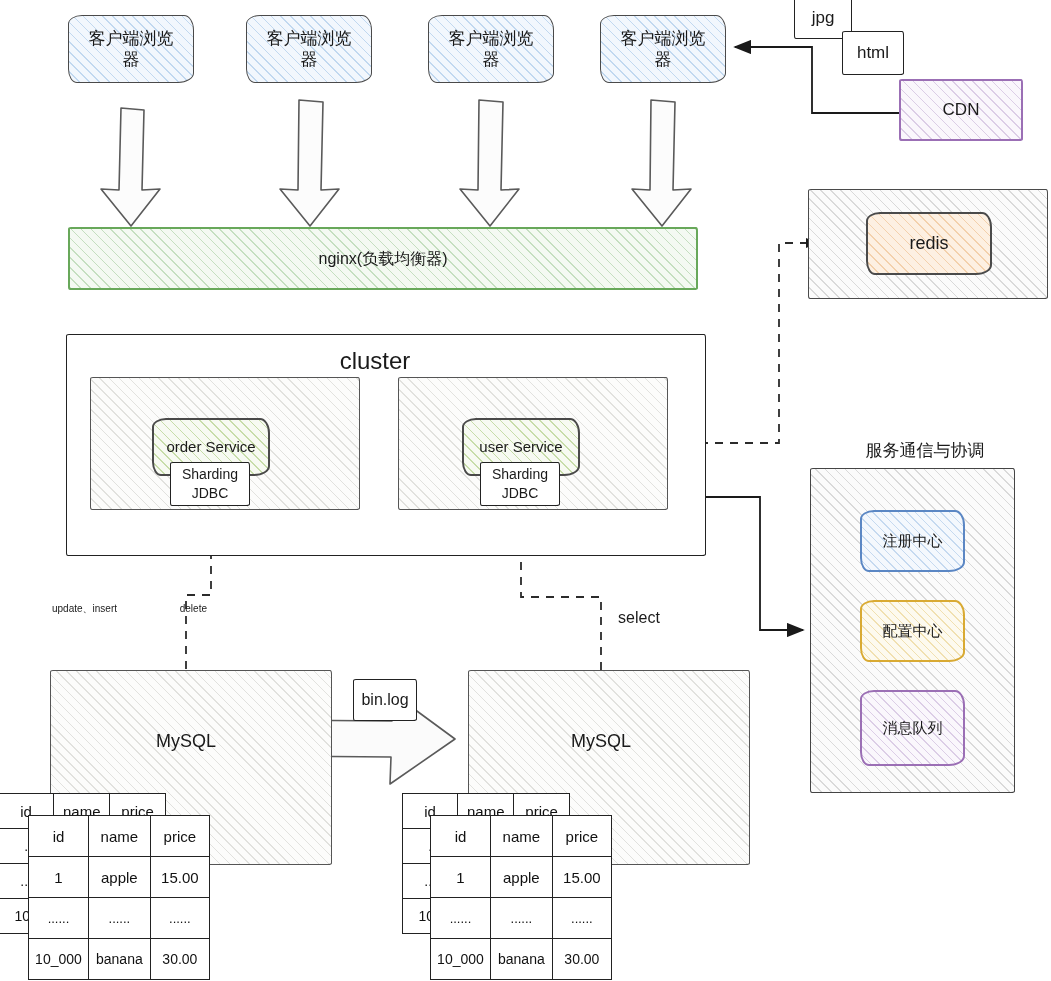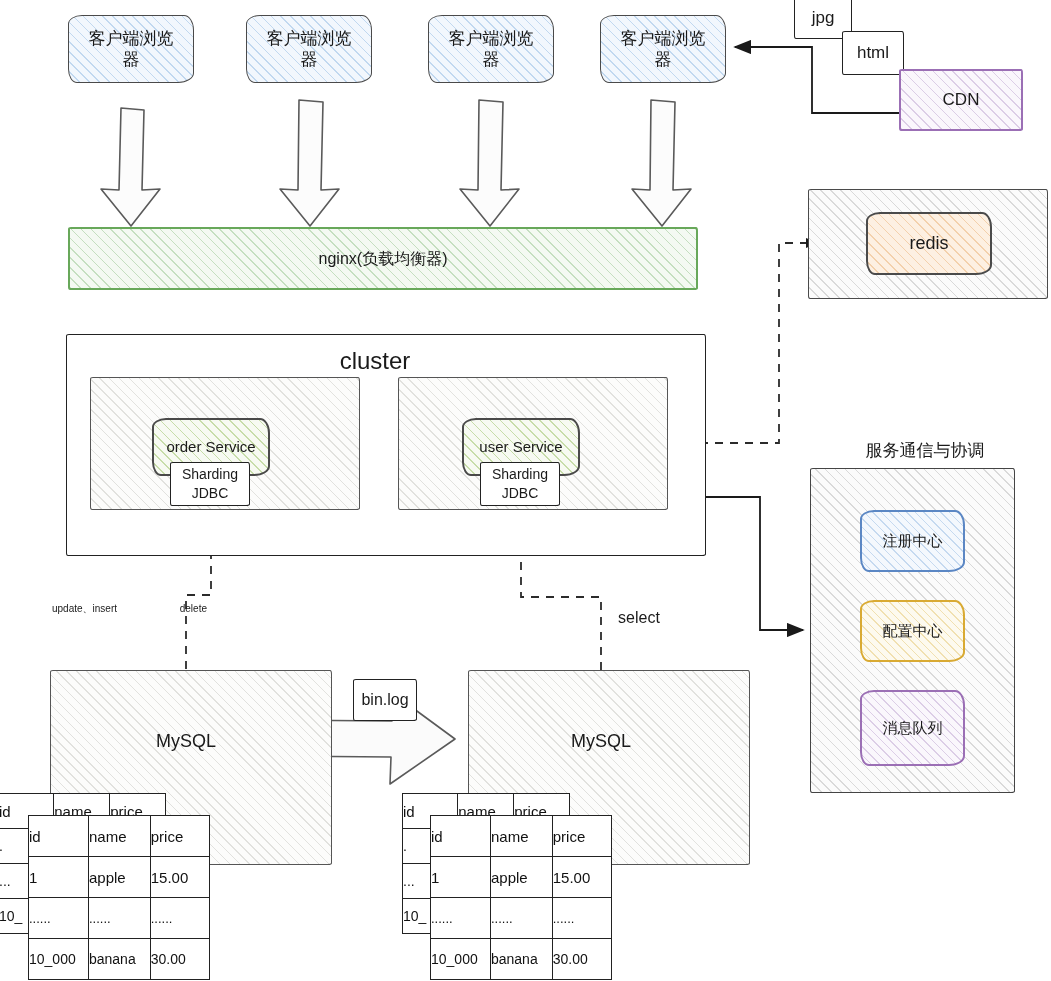--- a/index.html
+++ b/index.html
@@ -103,21 +103,21 @@
   }
   .tbl {
     position: absolute;
     border-collapse: collapse;
     background: #ffffff;
     font-size: 15px;
     color: #111;
   }
   .tbl td {
     border: 1.4px solid #222;
-    text-align: left;
+    text-align: center;
     background: #fff;
     padding: 0;
   }
   .plain-box {
     background: #ffffff;
     border: 1.6px solid #222;
   }
 </style>
 </head>
 <body>
@@ -191,21 +191,21 @@
   <div class="node rough hatch-blue" style="left:246px; top:15px; width:126px; height:68px; border:1.8px solid #4a4a4a; font-size:17px; white-space:pre-line;">客户端浏览
 器</div>
   <div class="node rough hatch-blue" style="left:428px; top:15px; width:126px; height:68px; border:1.8px solid #4a4a4a; font-size:17px; white-space:pre-line;">客户端浏览
 器</div>
   <div class="node rough hatch-blue" style="left:600px; top:15px; width:126px; height:68px; border:1.8px solid #4a4a4a; font-size:17px; white-space:pre-line;">客户端浏览
 器</div>
 
   <div class="node roughsq plain-box" style="left:794px; top:-3px; width:58px; height:42px; font-size:17px;">jpg</div>
   <div class="node roughsq plain-box" style="left:842px; top:31px; width:62px; height:44px; font-size:17px;">html</div>
 
-  <div class="node roughsq hatch-purple" style="left:899px; top:69px; width:124px; height:62px; border:2px solid #9b6fb5; font-size:17px;">CDN</div>
+  <div class="node roughsq hatch-purple" style="left:899px; top:79px; width:124px; height:62px; border:2px solid #9b6fb5; font-size:17px;">CDN</div>
 
   <div class="node roughsq hatch-green" style="left:68px; top:227px; width:630px; height:63px; border:2px solid #68a85a; font-size:16px;">nginx(负载均衡器)</div>
 
   <div class="node roughsq hatch-gray" style="left:808px; top:189px; width:240px; height:110px; border:1.8px solid #4a4a4a;"></div>
   <div class="node rough hatch-orange" style="left:866px; top:212px; width:126px; height:63px; border:2.2px solid #4a4a4a; font-size:18px;">redis</div>
 
   <div class="node roughsq" style="left:66px; top:334px; width:640px; height:222px; border:1.8px solid #222; background:#fff;"></div>
   <div class="node" style="left:300px; top:344px; width:150px; height:34px; font-size:24px;">cluster</div>
 
   <div class="node roughsq hatch-graysoft" style="left:90px; top:377px; width:270px; height:133px; border:1.6px solid #555;"></div>

